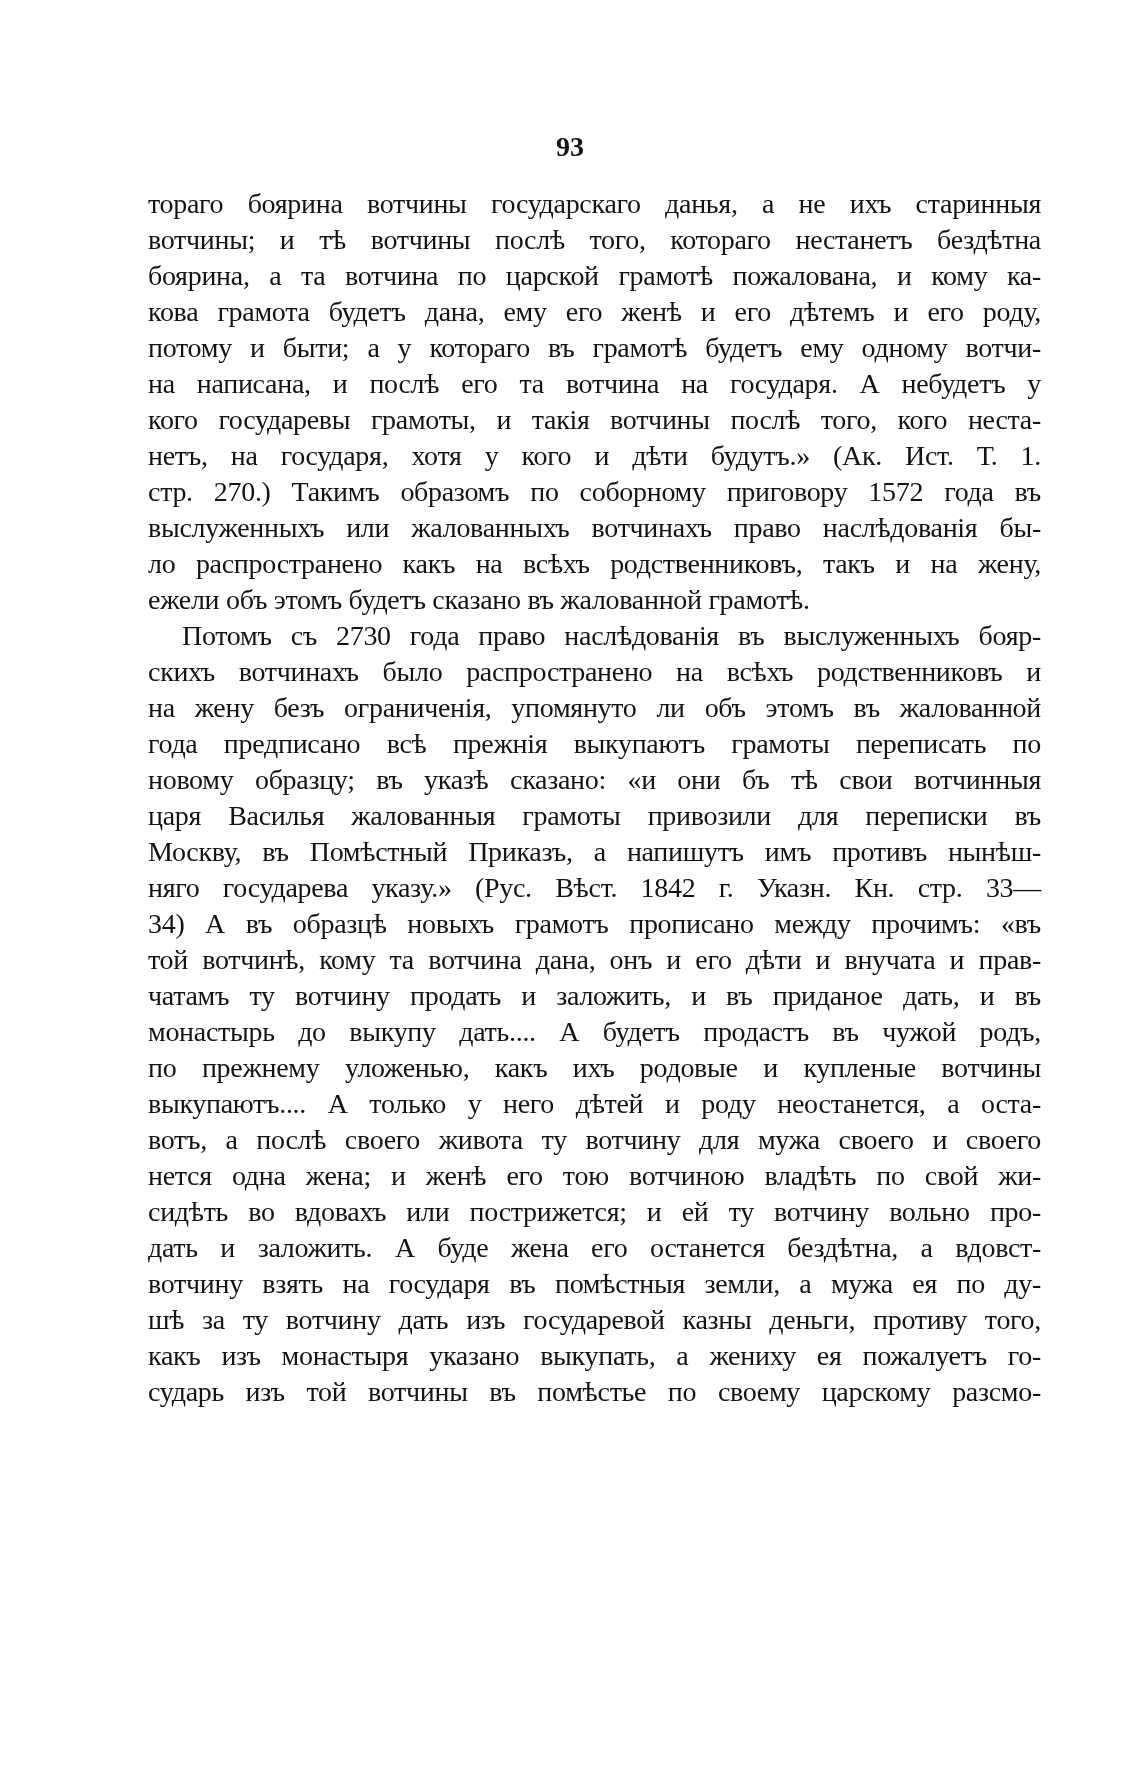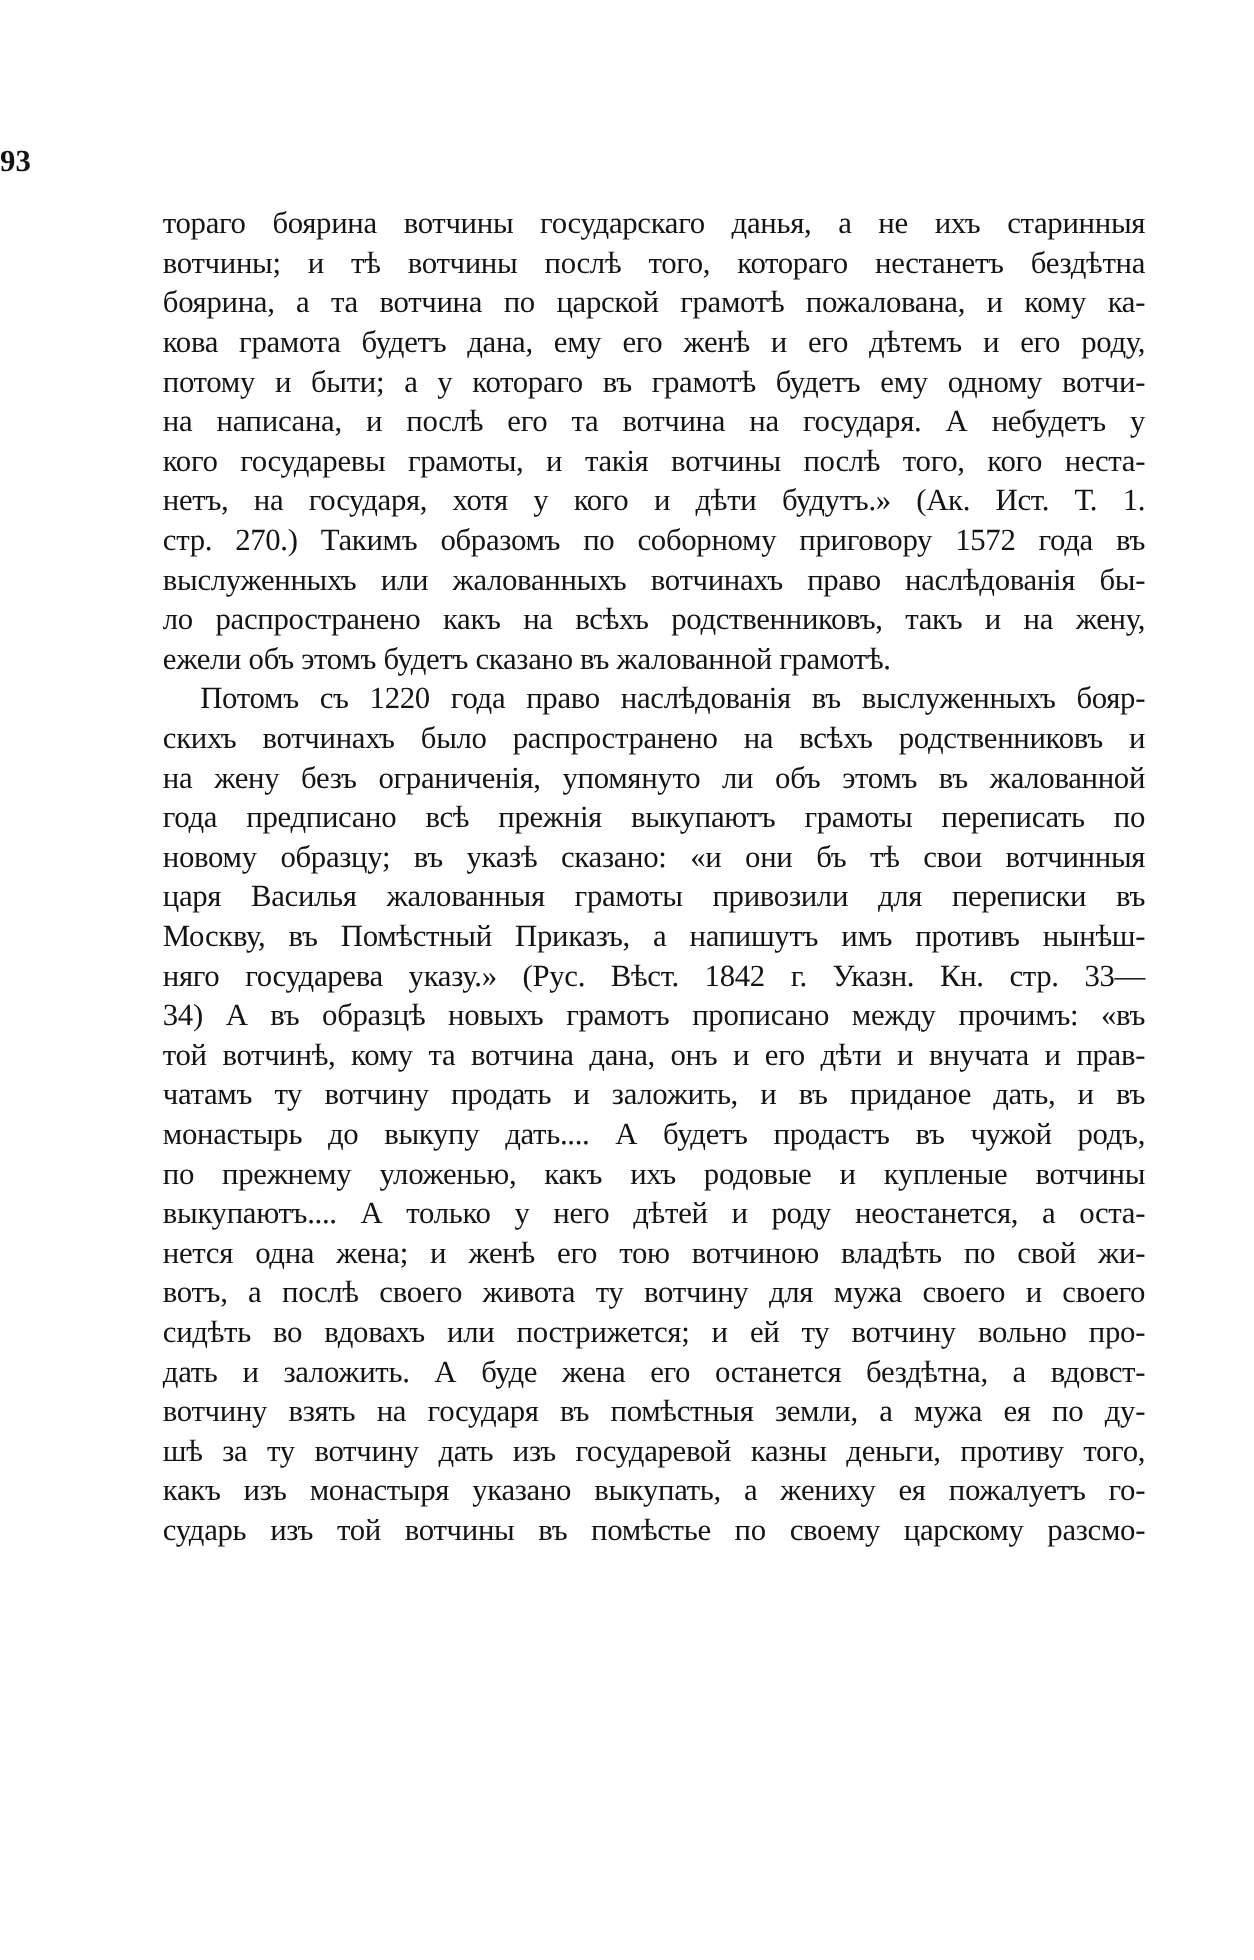--- a/index.html
+++ b/index.html
@@ -13,21 +13,21 @@
       position: relative;
       overflow: hidden;
       font-family: "Liberation Serif", "DejaVu Serif", serif;
       color: #141414;
     }
     .page-number {
       position: absolute;
       top: 130px;
       left: 0;
       width: 1140px;
-      text-align: left;
+      text-align: center;
       font-size: 28px;
       line-height: 34px;
       font-weight: bold;
     }
     .text-body {
       position: absolute;
       top: 186px;
       left: 133px;
       width: 908px;
     }
@@ -64,36 +64,36 @@
     <span class="line">потому и быти; а у котораго въ грамотѣ будетъ ему одному вотчи-</span>
     <span class="line">на написана, и послѣ его та вотчина на государя. А небудетъ у</span>
     <span class="line">кого государевы грамоты, и такія вотчины послѣ того, кого неста-</span>
     <span class="line">нетъ, на государя, хотя у кого и дѣти будутъ.» (Ак. Ист. Т. 1.</span>
     <span class="line">стр. 270.) Такимъ образомъ по соборному приговору 1572 года въ</span>
     <span class="line">выслуженныхъ или жалованныхъ вотчинахъ право наслѣдованія бы-</span>
     <span class="line">ло распространено какъ на всѣхъ родственниковъ, такъ и на жену,</span>
     <span class="line last">ежели объ этомъ будетъ сказано въ жалованной грамотѣ.</span>
   </div>
   <div>
-    <span class="line indent">Потомъ съ 1220 года право наслѣдованія въ выслуженныхъ бояр-</span>
+    <span class="line indent">Потомъ съ 2730 года право наслѣдованія въ выслуженныхъ бояр-</span>
     <span class="line">скихъ вотчинахъ было распространено на всѣхъ родственниковъ и</span>
     <span class="line">на жену безъ ограниченія, упомянуто ли объ этомъ въ жалованной</span>
     <span class="line">года предписано всѣ прежнія выкупаютъ грамоты переписать по</span>
     <span class="line">новому образцу; въ указѣ сказано: «и они бъ тѣ свои вотчинныя</span>
     <span class="line">царя Василья жалованныя грамоты привозили для переписки въ</span>
     <span class="line">Москву, въ Помѣстный Приказъ, а напишутъ имъ противъ нынѣш-</span>
     <span class="line">няго государева указу.» (Рус. Вѣст. 1842 г. Указн. Кн. стр. 33—</span>
     <span class="line">34) А въ образцѣ новыхъ грамотъ прописано между прочимъ: «въ</span>
     <span class="line">той вотчинѣ, кому та вотчина дана, онъ и его дѣти и внучата и прав-</span>
     <span class="line">чатамъ ту вотчину продать и заложить, и въ приданое дать, и въ</span>
     <span class="line">монастырь до выкупу дать.... А будетъ продастъ въ чужой родъ,</span>
     <span class="line">по прежнему уложенью, какъ ихъ родовые и купленые вотчины</span>
     <span class="line">выкупаютъ.... А только у него дѣтей и роду неостанется, а оста-</span>
+    <span class="line">вотъ, а послѣ своего живота ту вотчину для мужа своего и своего</span>
     <span class="line">нется одна жена; и женѣ его тою вотчиною владѣть по свой жи-</span>
-    <span class="line">вотъ, а послѣ своего живота ту вотчину для мужа своего и своего</span>
     <span class="line">сидѣть во вдовахъ или пострижется; и ей ту вотчину вольно про-</span>
     <span class="line">дать и заложить. А буде жена его останется бездѣтна, а вдовст-</span>
     <span class="line">вотчину взять на государя въ помѣстныя земли, а мужа ея по ду-</span>
     <span class="line">шѣ за ту вотчину дать изъ государевой казны деньги, противу того,</span>
     <span class="line">какъ изъ монастыря указано выкупать, а жениху ея пожалуетъ го-</span>
     <span class="line">сударь изъ той вотчины въ помѣстье по своему царскому разсмо-</span>
   </div>
 </div>
 
 </body></html>

